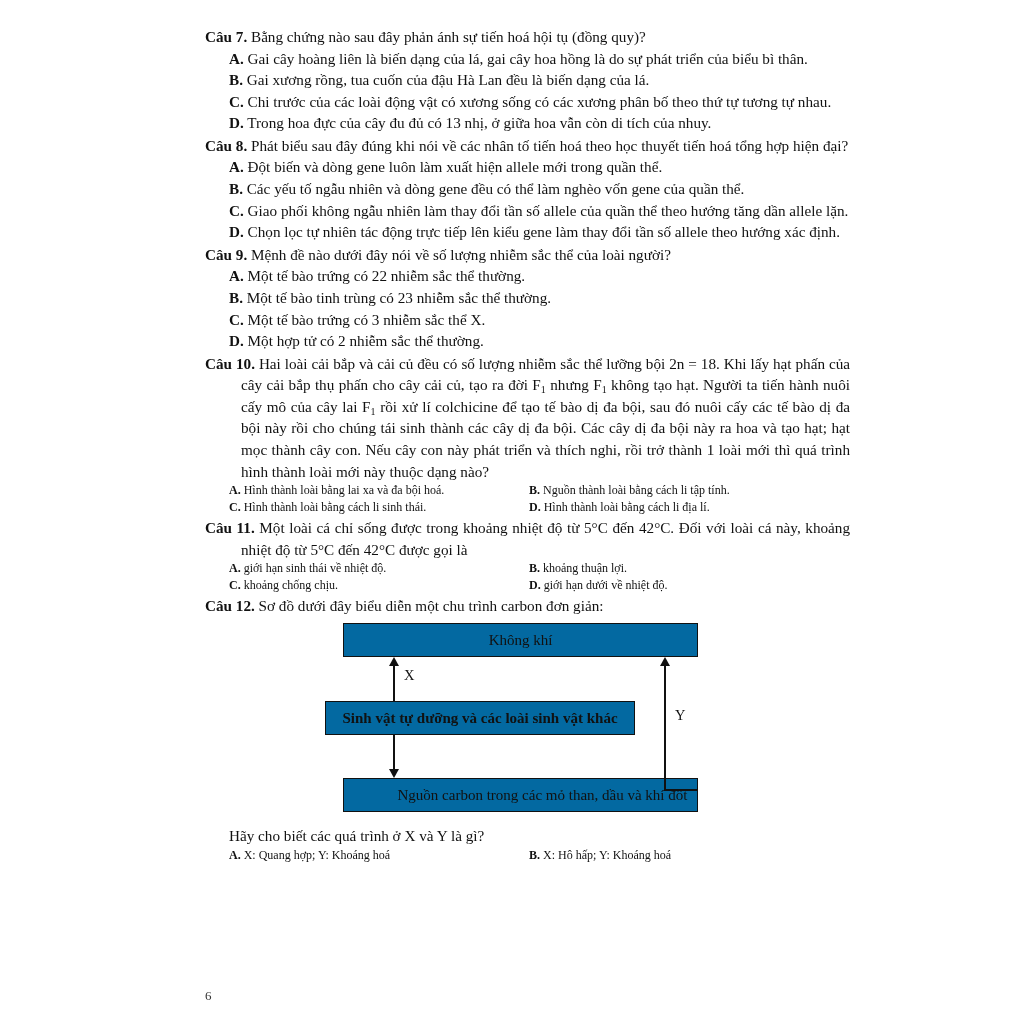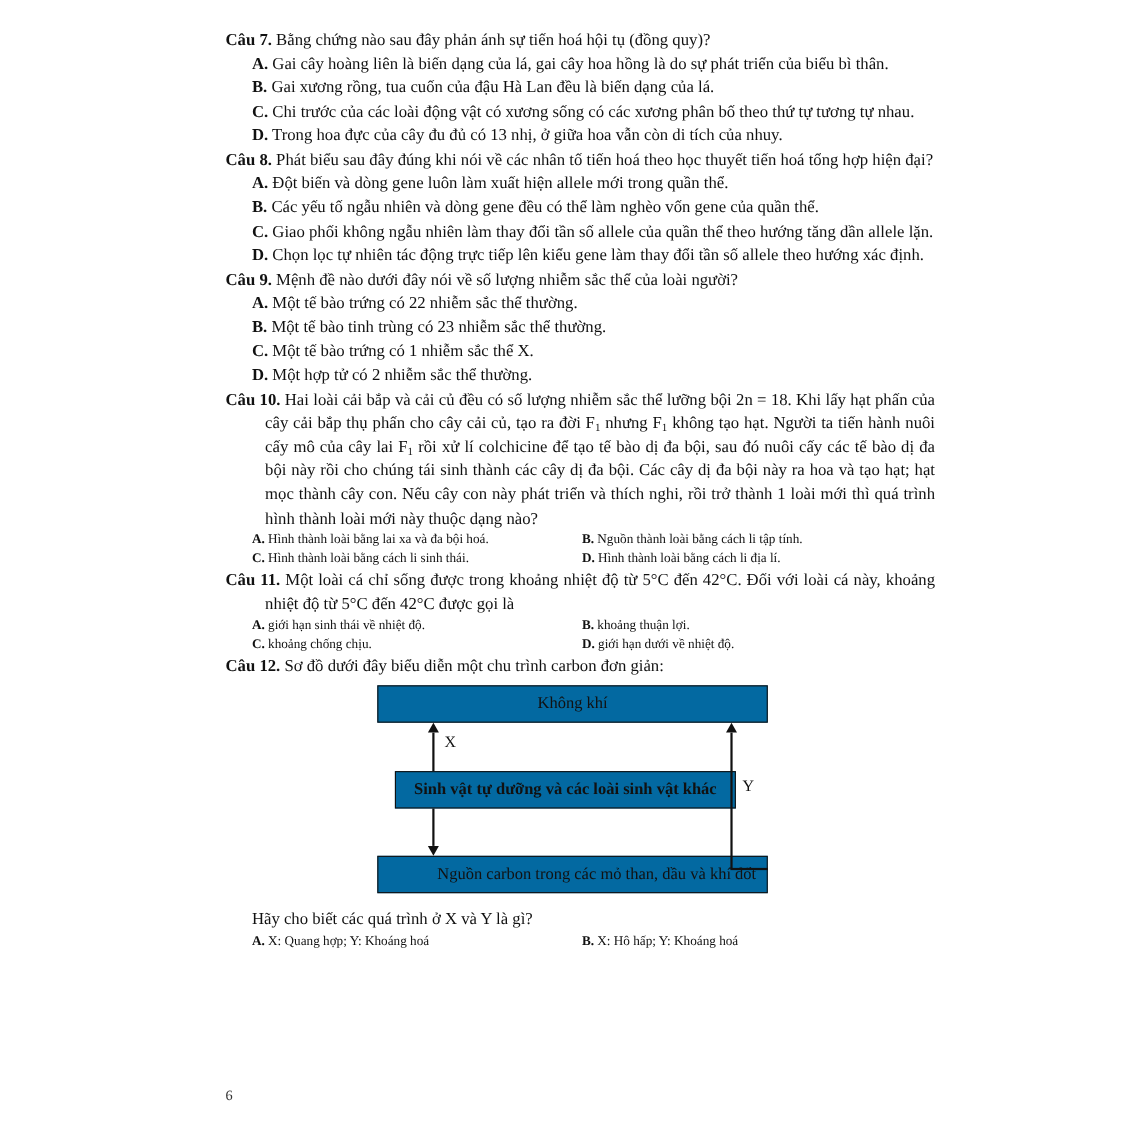--- a/index.html
+++ b/index.html
@@ -87,21 +87,21 @@
     justify-content: center;
     font-size: 15px;
     text-align: center;
     box-sizing: border-box;
   }
   .dbox-air {
     left: 138px; top: 0px;
     width: 355px; height: 34px;
   }
   .dbox-mid {
-    left: 154px; top: 78px;
+    left: 120px; top: 78px;
     width: 310px; height: 34px;
     font-weight: bold;
   }
   .dbox-bot {
     left: 138px; top: 155px;
     width: 355px; height: 34px; padding-left: 44px;
   }
   .vline {
     position: absolute;
     background: #111;
@@ -198,21 +198,21 @@
       <div class="opt">
         <b>A.</b>
         <span>Một tế bào trứng có 22 nhiễm sắc thể thường.</span>
       </div>
       <div class="opt">
         <b>B.</b>
         <span>Một tế bào tinh trùng có 23 nhiễm sắc thể thường.</span>
       </div>
       <div class="opt">
         <b>C.</b>
-        <span>Một tế bào trứng có 1 nhiễm sắc thể X.</span>
+        <span>Một tế bào trứng có 3 nhiễm sắc thể X.</span>
       </div>
       <div class="opt">
         <b>D.</b>
         <span>Một hợp tử có 2 nhiễm sắc thể thường.</span>
       </div>
     </div>
 
     <div class="q-block">
       <div class="q-stem hang">
         <span class="q-label">Câu 10.</span>

